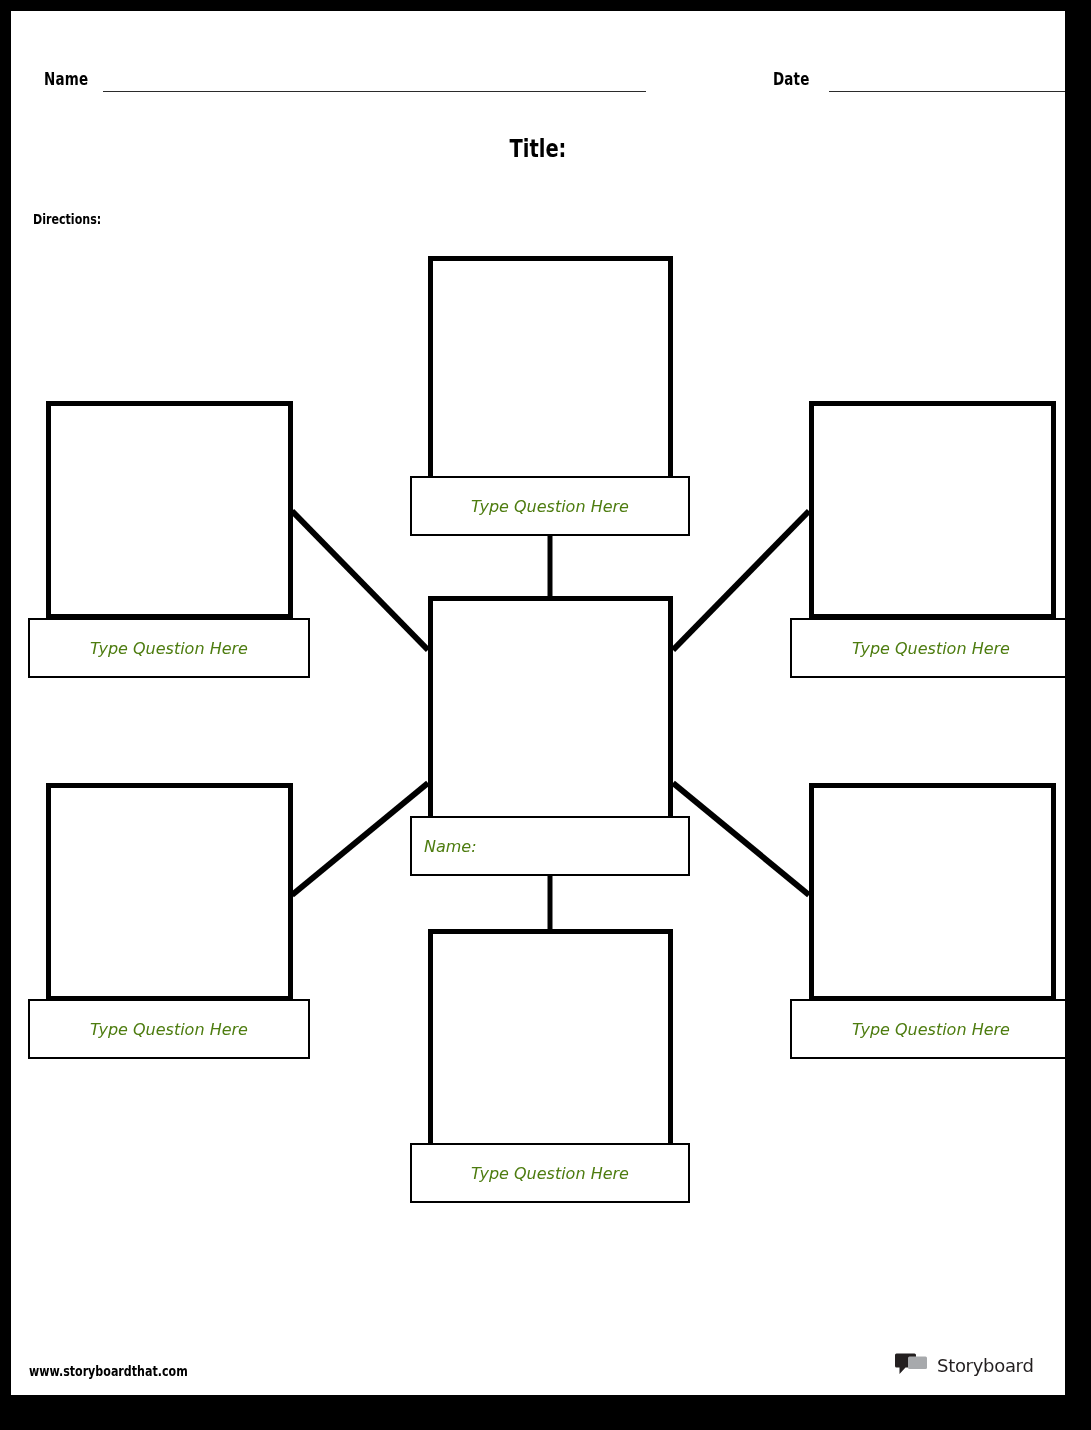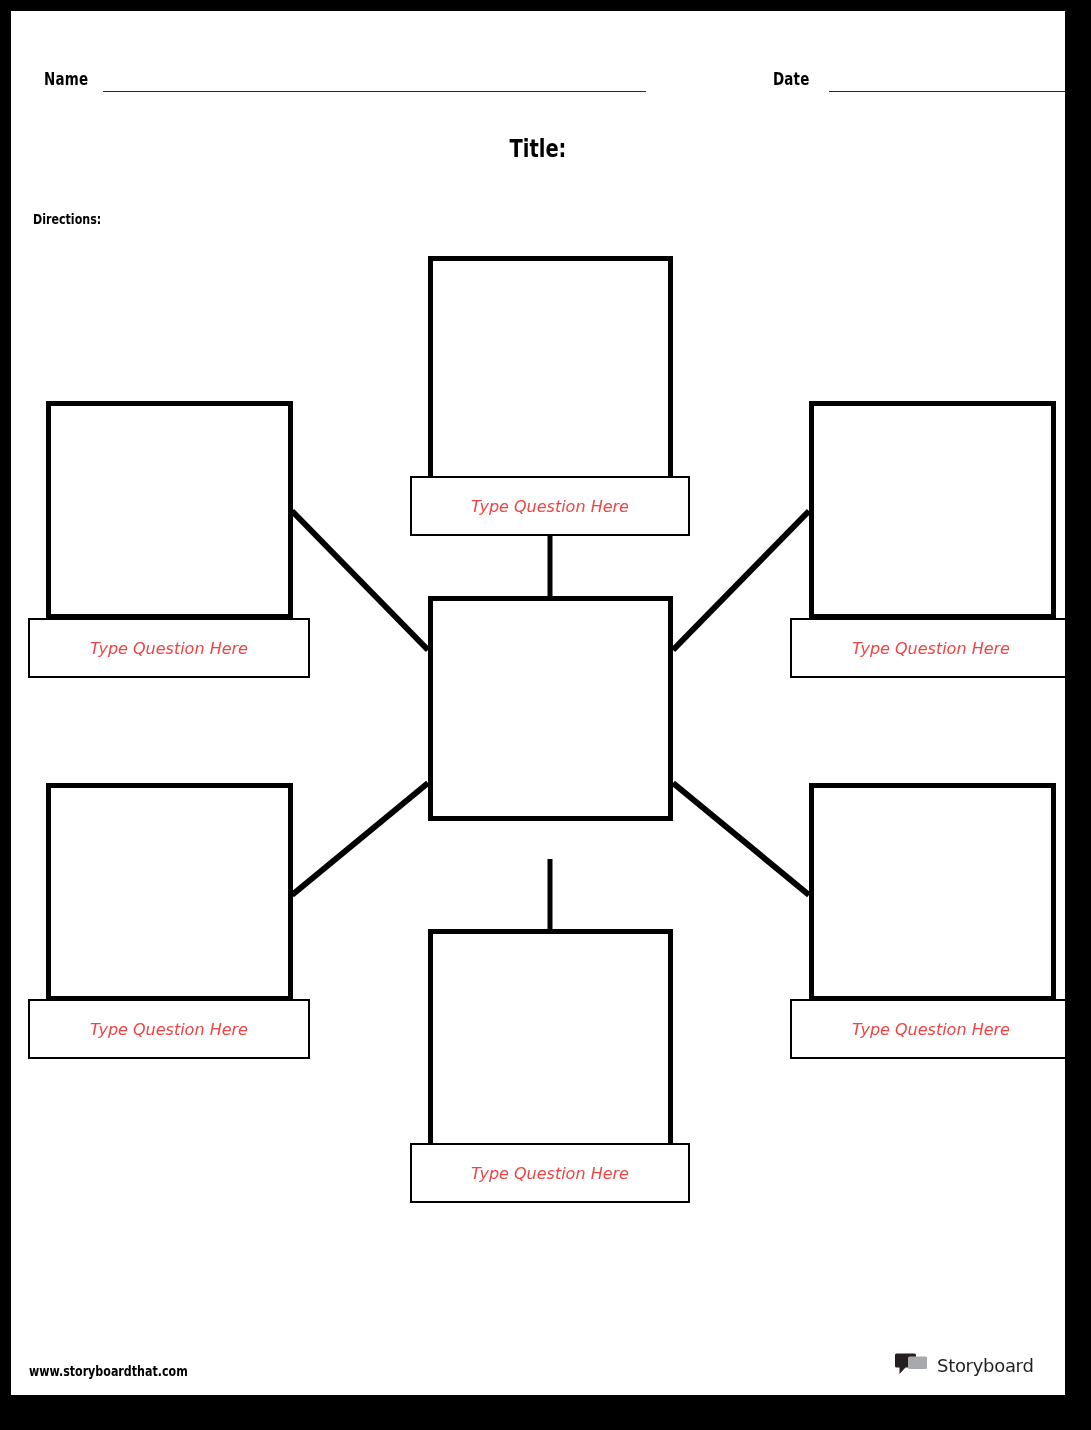--- a/index.html
+++ b/index.html
@@ -105,21 +105,21 @@
   .cell-cap {
     position: absolute;
     box-sizing: border-box;
     border: 2px solid #000;
     background: #ffffff;
     display: flex;
     align-items: center;
     font-family: "DejaVu Sans", "Liberation Sans", sans-serif;
     font-style: italic;
     font-size: 16px;
-    color: #ef4444;
+    color: #4d7c0f;
     z-index: 5;
   }
   .cap-center { justify-content: center; }
   .cap-left   { justify-content: flex-start; padding-left: 12px; }
 
   
   .site {
     position: absolute;
     left: 18px;
     top: 1352px;
@@ -188,20 +188,23 @@
       <div class="cell-cap cap-center" style="left:17px; top:607px; width:282px; height:60px;">
         <span>Type Question Here</span>
       </div>
 
       <div class="cell-box" style="left:798px; top:390px; width:247px; height:218px;"></div>
       <div class="cell-cap cap-center" style="left:779px; top:607px; width:282px; height:60px;">
         <span>Type Question Here</span>
       </div>
 
       <div class="cell-box" style="left:417px; top:585px; width:245px; height:225px;"></div>
+      <div class="cell-cap cap-left" style="left:399px; top:805px; width:280px; height:60px;">
+        <span>Name:</span>
+      </div>
 
       <div class="cell-box" style="left:35px; top:772px; width:247px; height:218px;"></div>
       <div class="cell-cap cap-center" style="left:17px; top:988px; width:282px; height:60px;">
         <span>Type Question Here</span>
       </div>
 
       <div class="cell-box" style="left:798px; top:772px; width:247px; height:218px;"></div>
       <div class="cell-cap cap-center" style="left:779px; top:988px; width:282px; height:60px;">
         <span>Type Question Here</span>
       </div>

